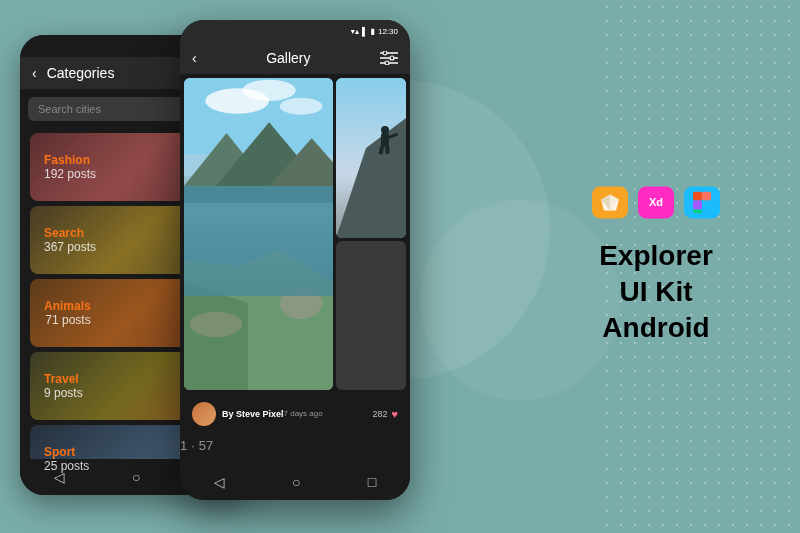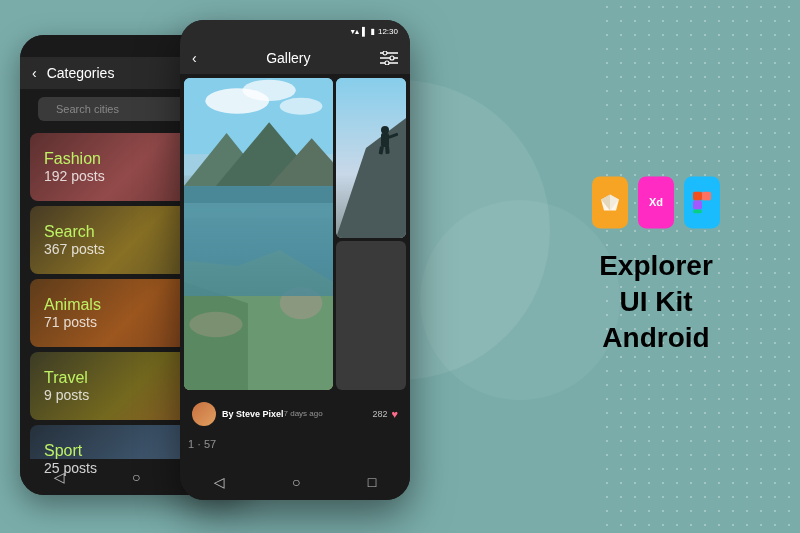--- a/index.html
+++ b/index.html
@@ -98,24 +98,24 @@
       font-size: 14px;
     }
 
     .header-title {
       color: white;
       font-size: 14px;
       font-weight: 500;
     }
 
     .search-bar {
-      margin: 8px 18px;
+      margin: 8px 8px;
       background: #3a3a3a;
       border-radius: 6px;
-      padding: 6px 18px;
+      padding: 6px 10px;
       display: flex;
       align-items: center;
     }
 
     .search-bar span {
       color: #888;
       font-size: 11px;
     }
 
     
@@ -147,28 +147,29 @@
     .cat-animals .cat-bg { background: linear-gradient(135deg, #7a4a1a 0%, #d47020 50%, #a05020 100%); }
     .cat-travel .cat-bg { background: linear-gradient(135deg, #4a4a2a 0%, #9a8a20 50%, #c87030 100%); }
     .cat-sport .cat-bg { background: linear-gradient(135deg, #2a3a4a 0%, #4a6a8a 50%, #6a8aaa 100%); }
 
     .cat-text {
       position: relative;
       z-index: 1;
     }
 
     .cat-name {
-      color: #bef264;
-      font-size: 16px;
-      font-weight: 400;
+      color: #f97316;
+      font-size: 12px;
+      font-weight: 700;
     }
 
     .cat-posts {
       color: rgba(255,255,255,0.8);
-      font-size: 14px;
+      font-size: 12px;
+      text-align: right;
     }
 
     
     .cat-fashion .cat-bg::after { content: ''; position: absolute; right: 0; top: 0; width: 80px; height: 100%; background: linear-gradient(to left, rgba(180,100,100,0.6), transparent); }
     .cat-cooking .cat-bg::after { content: ''; position: absolute; right: 0; top: 0; width: 80px; height: 100%; background: linear-gradient(to left, rgba(180,140,60,0.5), transparent); }
 
     
     .phone-nav {
       position: absolute;
       bottom: 0;
@@ -332,23 +333,23 @@
       color: #ff6b8a;
       font-size: 11px;
     }
 
     .post-left {
       display: flex;
       align-items: center;
     }
 
     .pagination {
-      padding: 4px 8px;
+      padding: 4px 0;
       color: rgba(255,255,255,0.5);
-      font-size: 11px;
+      font-size: 13px;
     }
 
     
     .filter-icon {
       color: white;
       font-size: 14px;
       display: flex;
       align-items: center;
       gap: 2px;
     }
@@ -364,21 +365,21 @@
 
     .app-icons {
       display: flex;
       gap: 10px;
       justify-content: center;
       margin-bottom: 20px;
     }
 
     .app-icon {
       width: 36px;
-      height: 52px;
+      height: 32px;
       border-radius: 8px;
       display: flex;
       align-items: center;
       justify-content: center;
       font-size: 18px;
     }
 
     .sketch-icon { background: #f7a323; }
     .xd-icon { background: #ff2bc2; color: white; font-size: 11px; font-weight: 700; }
     .figma-icon { background: #1abcfe; }

